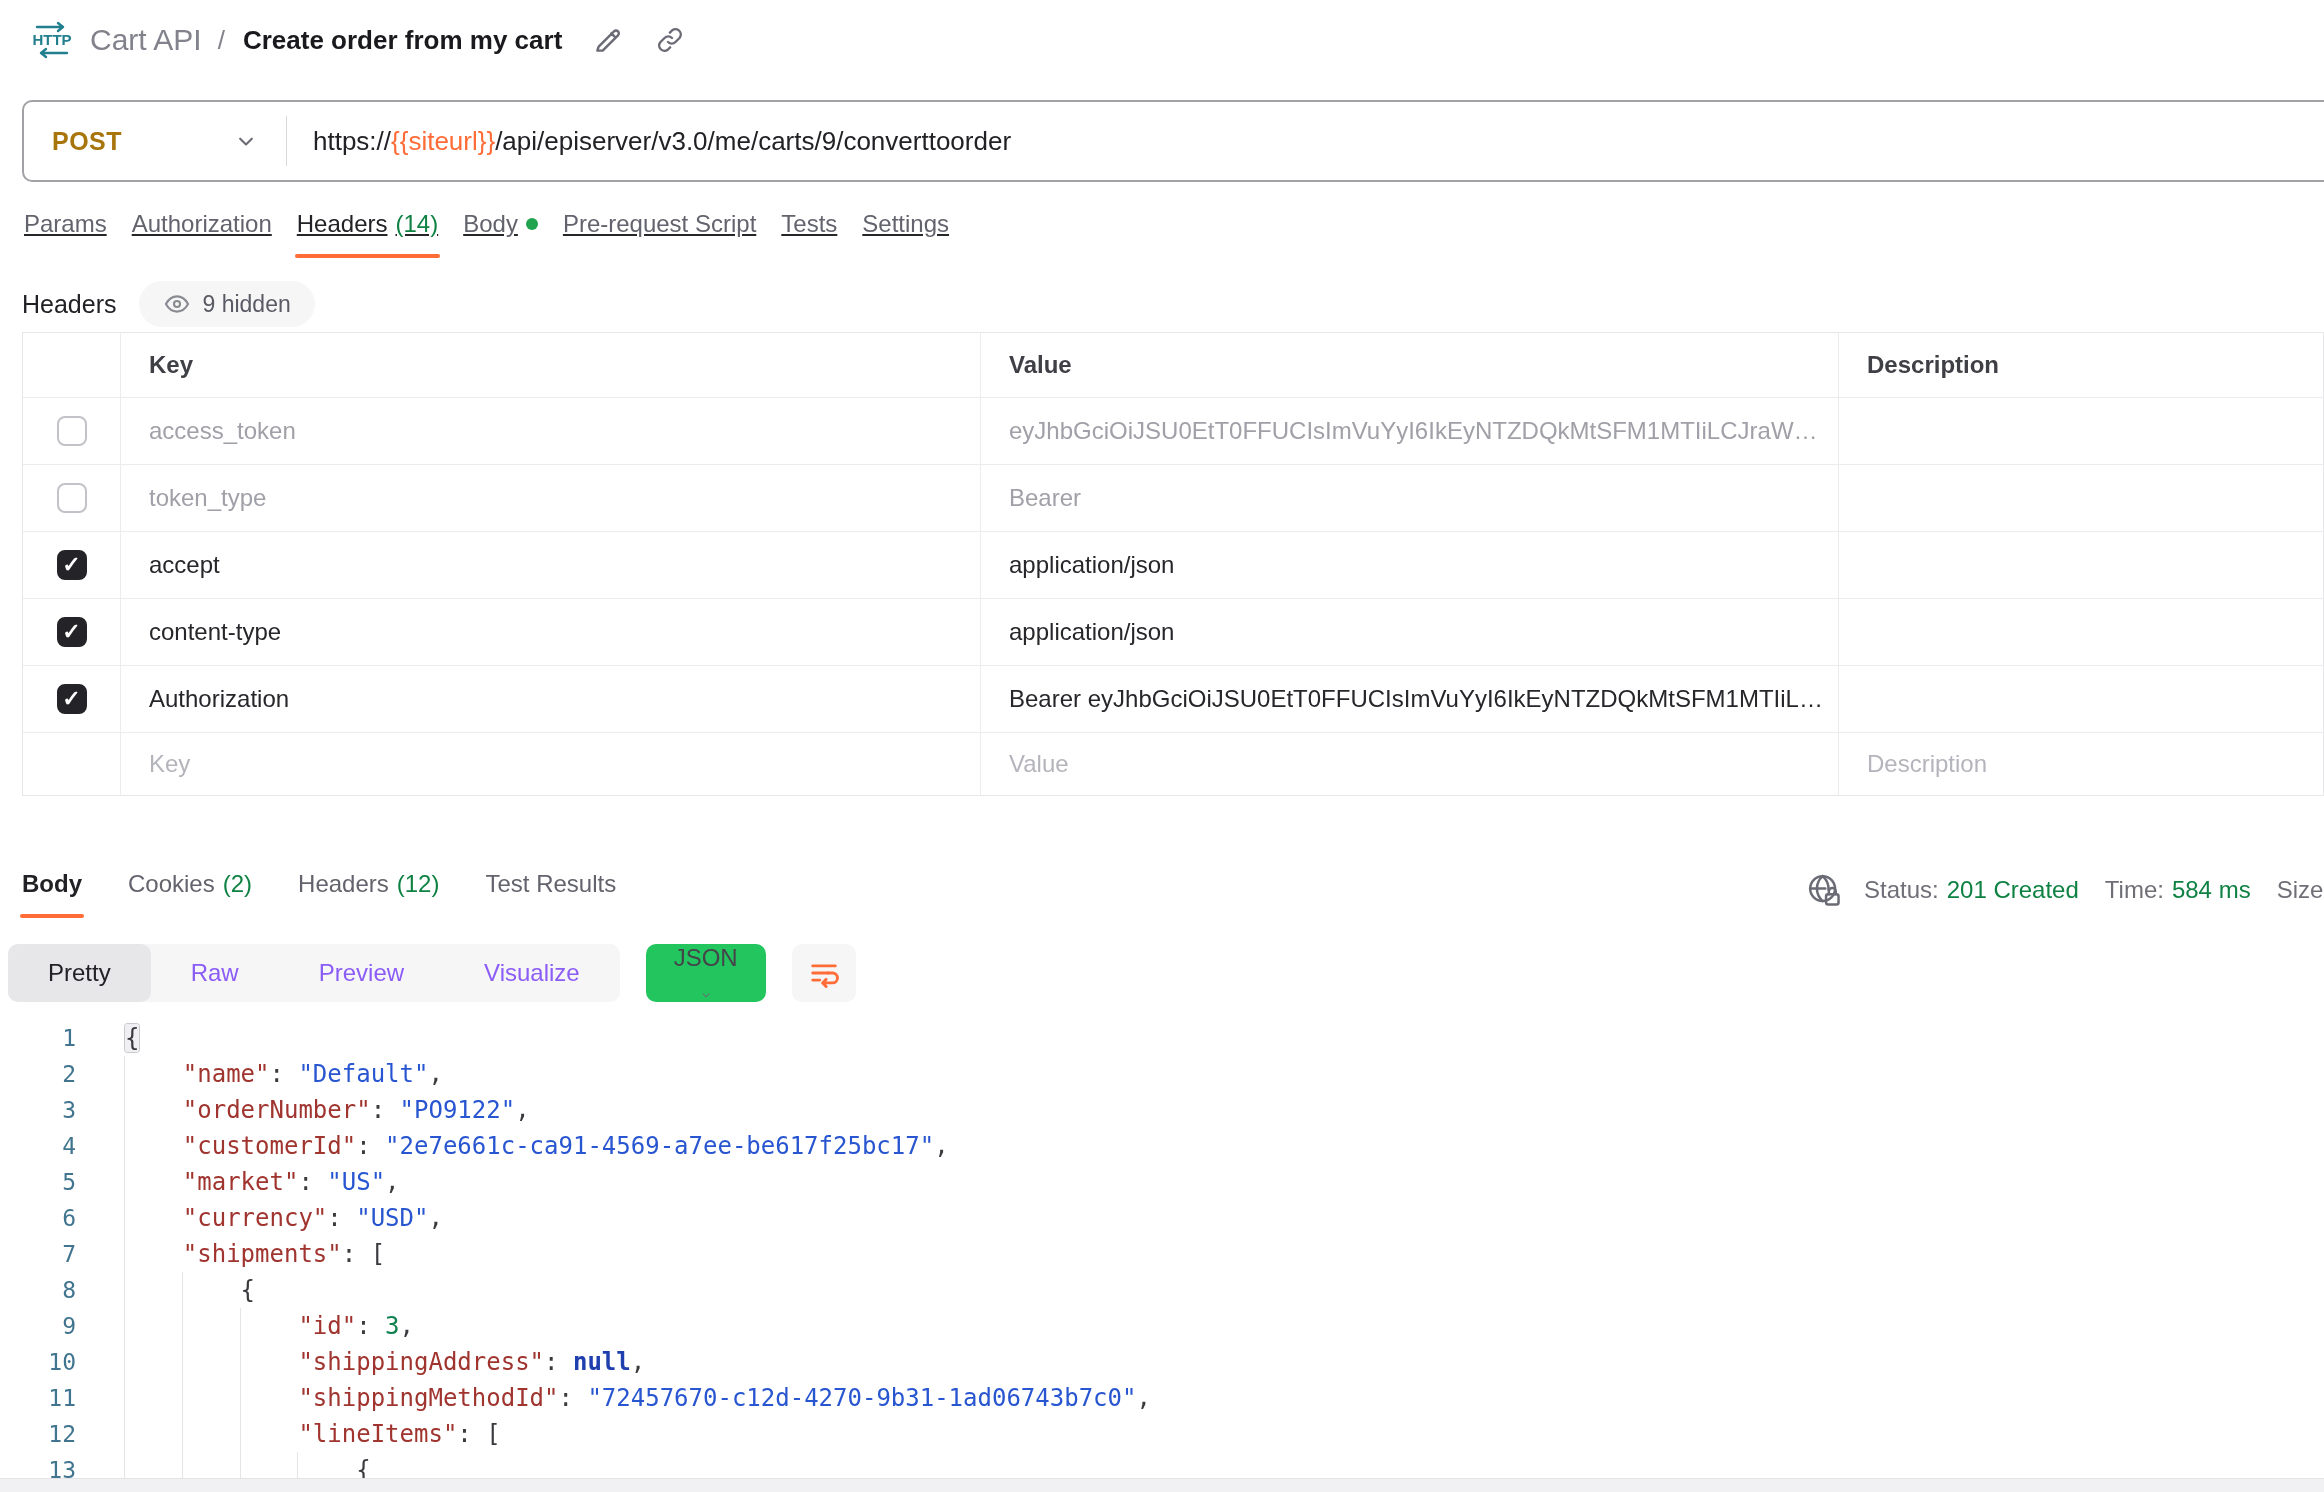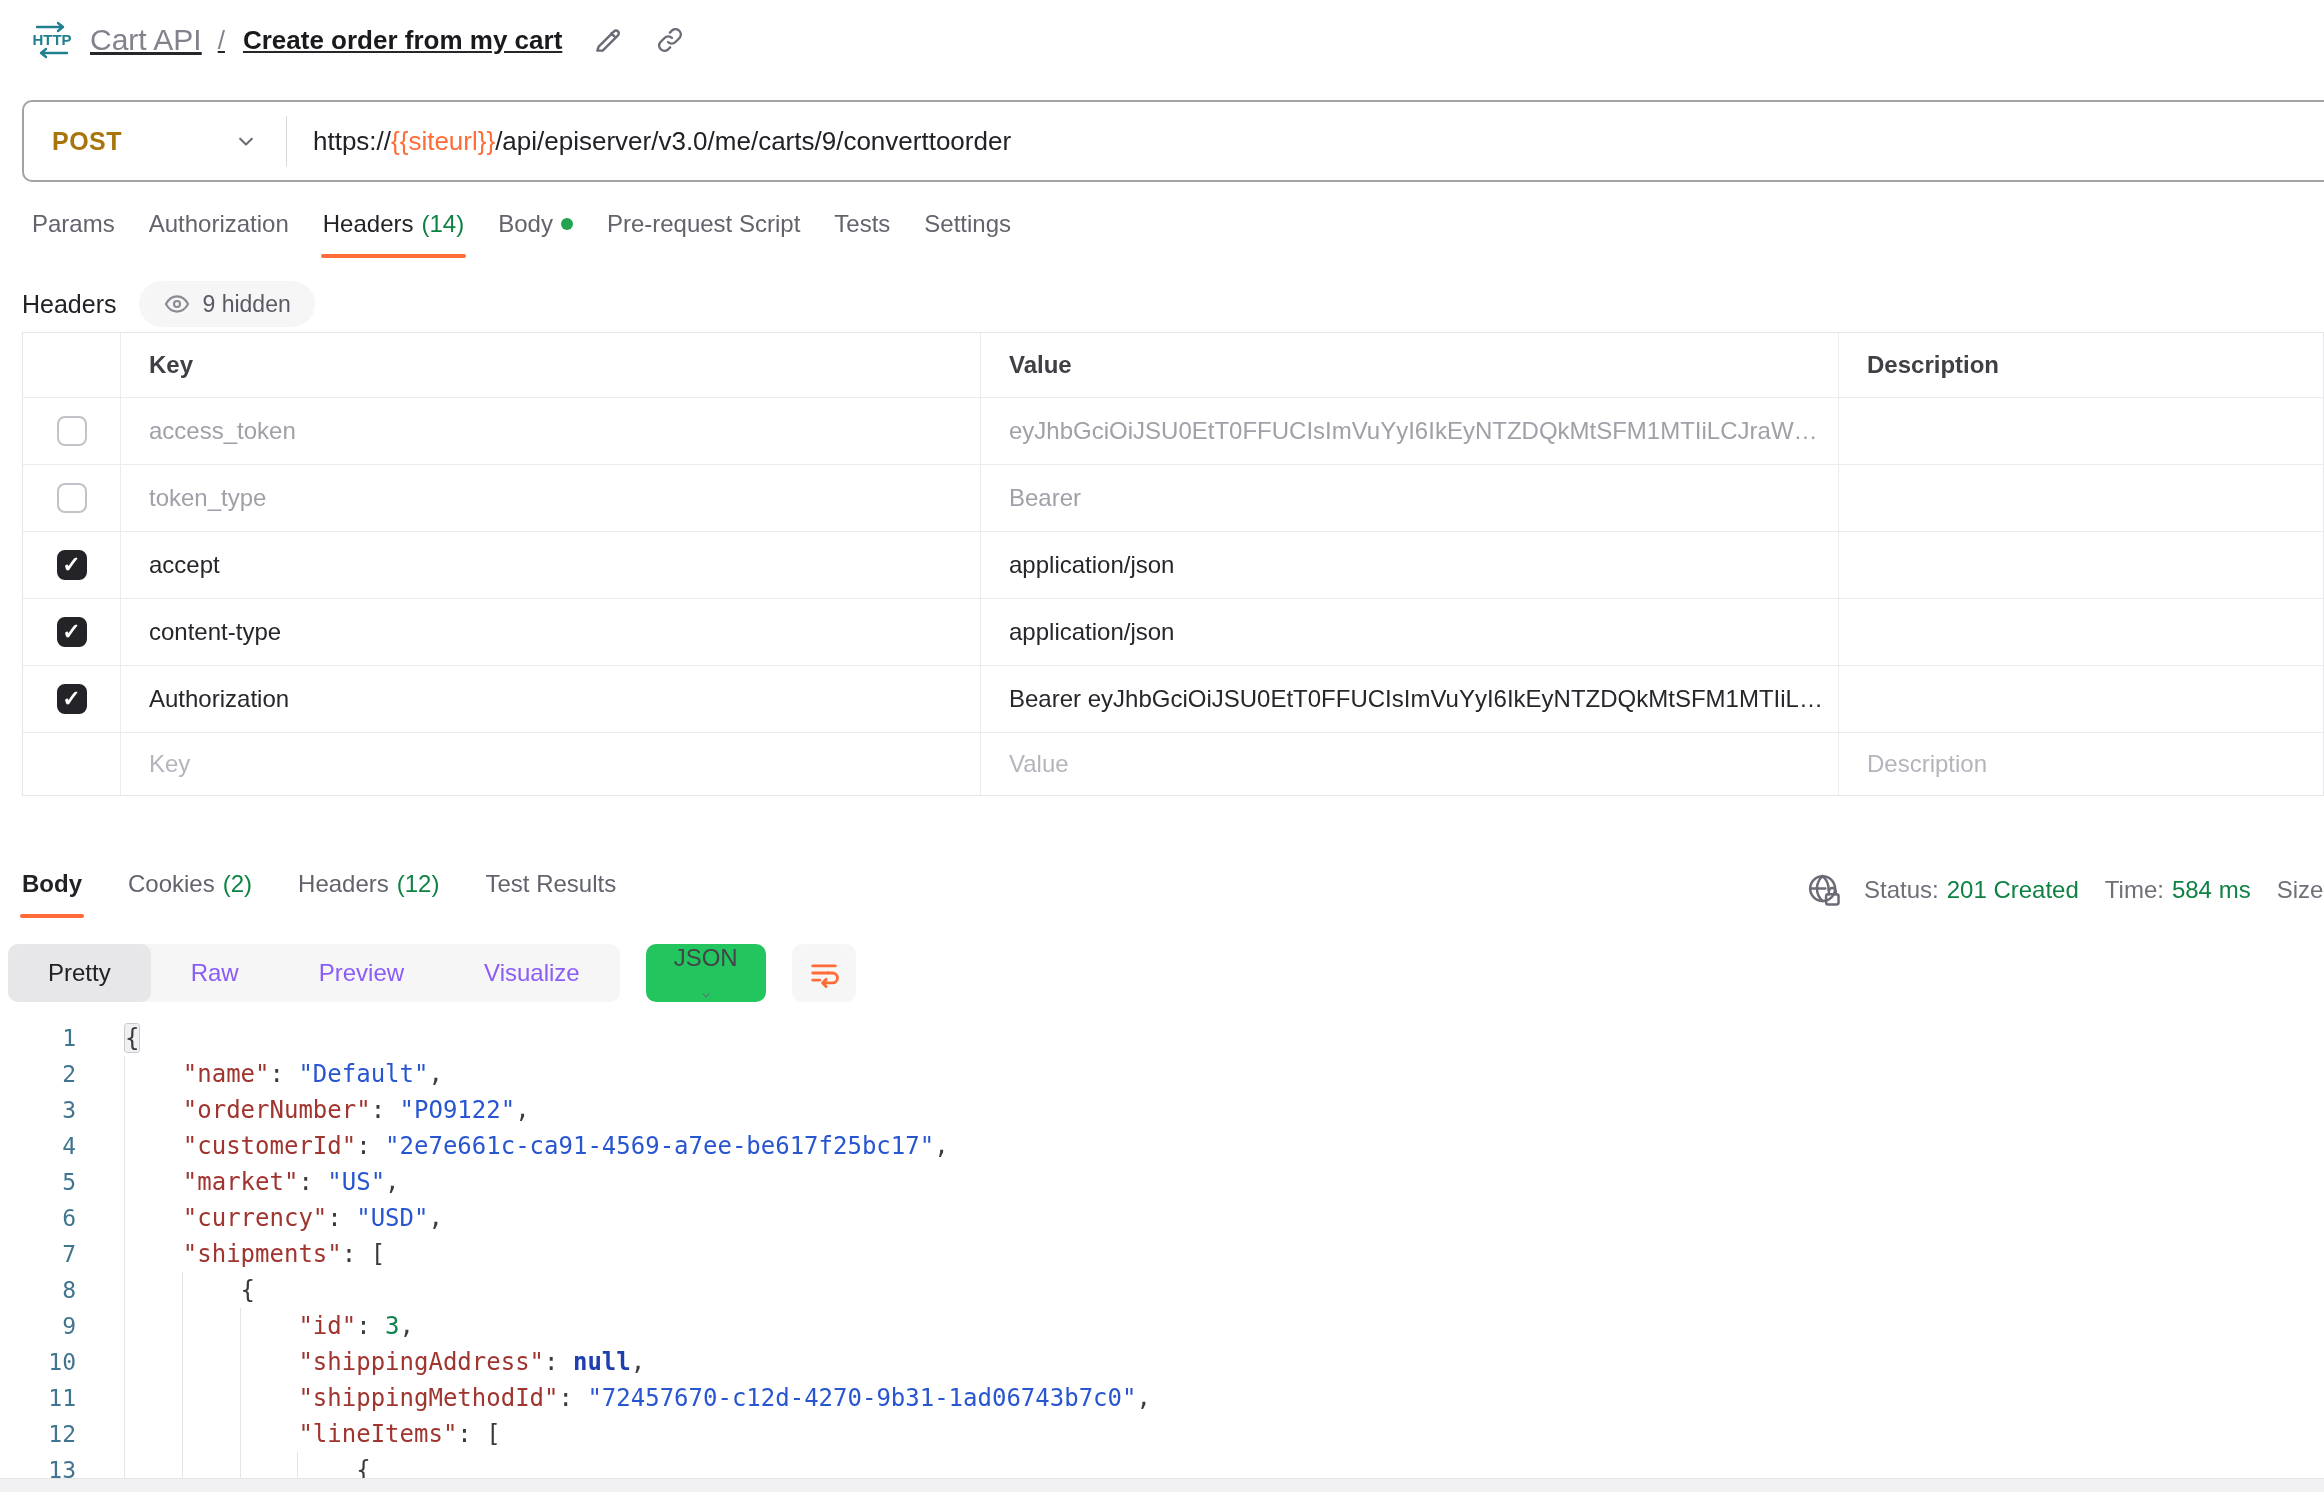--- a/index.html
+++ b/index.html
@@ -4,42 +4,42 @@
 <style>
   * { box-sizing: border-box; margin: 0; padding: 0; }
   html,body { width:2324px; height:1492px; }
   body {
     font-family: "Liberation Sans", sans-serif;
     background:#ffffff; color:#26262b;
     overflow:hidden; position:relative;
   }
 
   
-  .breadcrumb { display:flex; align-items:center; gap:16px; padding:16px 0 0 30px; height:64px;text-decoration:underline; }
+  .breadcrumb { display:flex; align-items:center; gap:16px; padding:16px 0 0 30px; height:64px; }
   .crumb-collection { font-size:30px; color:#82828c; }
   .crumb-sep { font-size:26px; color:#82828c; }
   .crumb-request { font-size:26px; font-weight:700; color:#1a1a1e; margin-left:2px; }
   .bc-icon { display:inline-flex; align-items:center; justify-content:center; }
   .bc-action { margin-left:14px; display:inline-flex; cursor:pointer; }
 
   
   .request-bar {
     margin:36px 0 0 22px; width:2330px; height:82px;
     border:2px solid #a2a2a6; border-radius:10px;
     display:flex; align-items:center; background:#fff;
   }
   .method { display:flex; align-items:center; width:262px; padding-left:28px; cursor:pointer; }
   .method-label { font-size:25px; font-weight:700; color:#a8740c; letter-spacing:0.5px; }
   .method .chev { margin-left:auto; margin-right:26px; }
   .bar-divider { width:1px; height:50px; background:#d8d8dc; }
   .url { font-size:26px; color:#212126; padding-left:26px; white-space:nowrap; }
   .url .var { color:#ff6c37; }
 
   
-  .req-tabs { display:flex; gap:34px; margin:24px 0 0 32px; height:52px; }
+  .req-tabs { display:flex; gap:25px; margin:24px 0 0 24px; height:52px;text-decoration:underline; }
   .tab { position:relative; font-size:24px; color:#63636d; display:flex; align-items:flex-start; gap:8px; cursor:pointer; padding-top:4px; }
   .tab .count { color:#0f8243; }
   .tab.active { color:#212126; }
   .tab.active::after { content:""; position:absolute; left:-2px; right:-2px; bottom:0; height:4px; background:#ff6c37; border-radius:2px; }
   .tab .dot { width:12px; height:12px; border-radius:50%; background:#22a350; margin-top:8px; }
 
   
   .headers-row { display:flex; align-items:center; gap:22px; margin:22px 0 0 22px; height:48px; }
   .sec-title { font-size:25px; font-weight:500; color:#212126; }
   .pill { display:flex; align-items:center; gap:12px; background:#f6f6f7; border-radius:999px; padding:9px 24px; cursor:pointer; }

